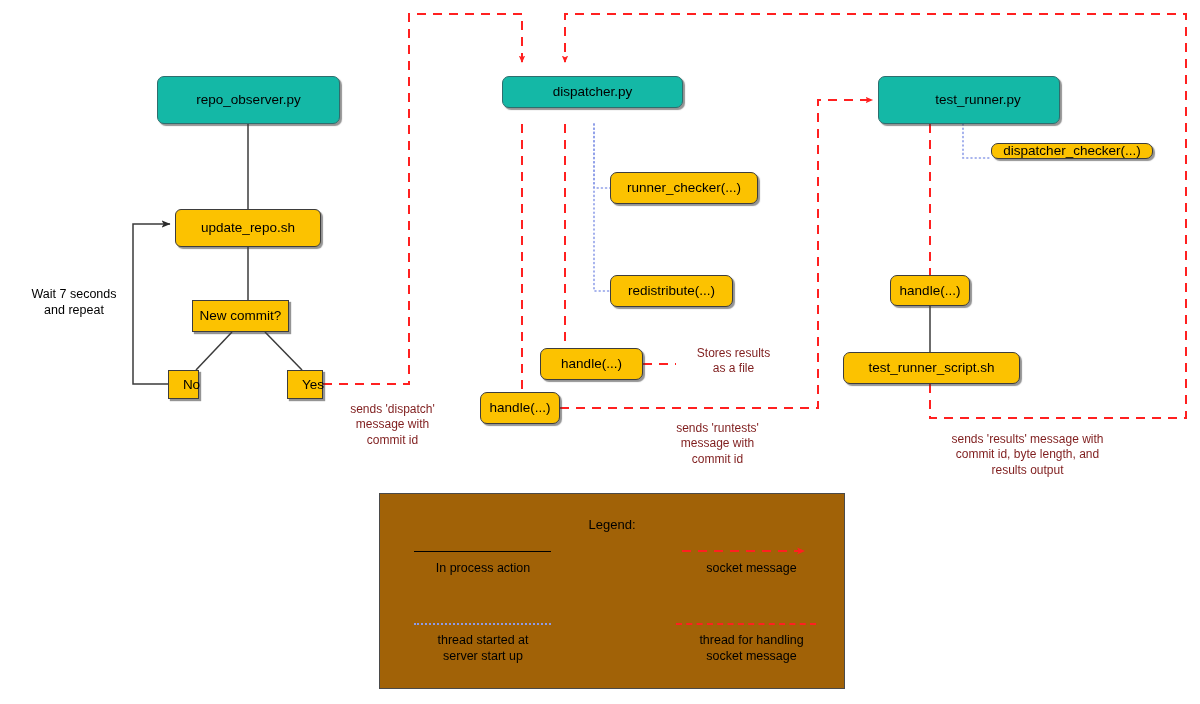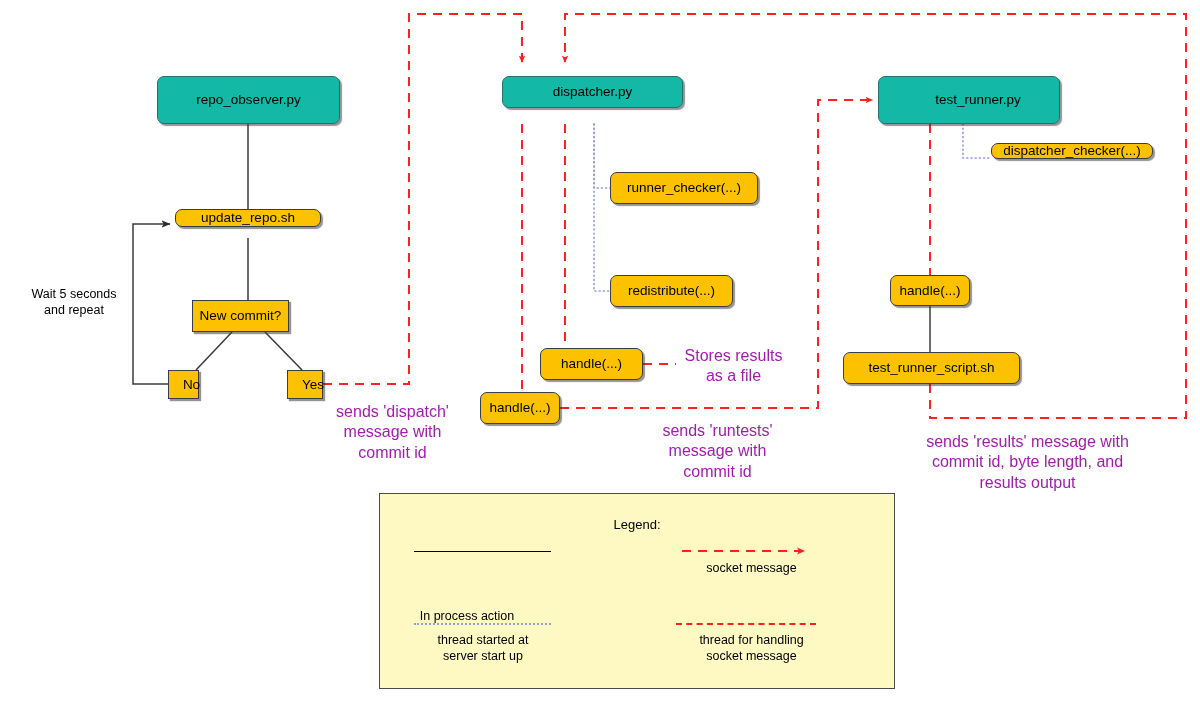--- a/index.html
+++ b/index.html
@@ -62,31 +62,31 @@
   }
   .note {
     position: absolute;
     font-size: 12.5px;
     color: #000000;
     line-height: 1.28;
     text-align: center;
     z-index: 4;
   }
   .note.red {
-    color: #a21caf;
-    font-size: 16px;
+    color: #7f1d1d;
+    font-size: 12px;
   }
   .legend-box {
     position: absolute;
     left: 379px;
     top: 493px;
-    width: 516px;
+    width: 466px;
     height: 196px;
     border: 1.6px solid #4a4a4a;
-    background: #fef9c3;
+    background: #a16207;
     box-sizing: border-box;
     z-index: 6;
   }
   .legend-title {
     position: absolute;
     left: 0;
     top: 23px;
     width: 100%;
     text-align: center;
     font-size: 13px;
@@ -154,21 +154,21 @@
       <path d="M565,124 L565,348"></path>
       <path d="M930,124 L930,275"></path>
       <path d="M643,364 L676,364"></path>
     </g>
   </svg>
 
   <div class="node script" style="left:157px; top:76px; width:183px; height:48px;">
     <span>repo_observer.py</span>
   </div>
 
-  <div class="node func" style="left:175px; top:209px; width:146px; height:18px;">
+  <div class="node func" style="left:175px; top:209px; width:146px; height:38px;border-radius:6px;">
     <span>update_repo.sh</span>
   </div>
 
   <div class="node decision" style="left:192px; top:300px; width:97px; height:32px;">
     <span>New commit?</span>
   </div>
 
   <div class="node small" style="left:168px; top:370px; width:31px; height:29px;">
     <span>No</span>
   </div>
@@ -206,21 +206,21 @@
   </div>
 
   <div class="node func" style="left:890px; top:275px; width:80px; height:31px;">
     <span>handle(...)</span>
   </div>
 
   <div class="node func" style="left:843px; top:352px; width:177px; height:32px;">
     <span>test_runner_script.sh</span>
   </div>
 
-  <div class="note" style="left:10px; top:286px; width:128px; white-space:pre-line;">Wait 5 seconds
+  <div class="note" style="left:10px; top:286px; width:128px; white-space:pre-line;">Wait 7 seconds
 and repeat</div>
 
   <div class="note red" style="left:325px; top:402px; width:135px; white-space:pre-line;text-align:center;">sends 'dispatch'
 message with
 commit id</div>
 
   <div class="note red" style="left:676px; top:346px; width:115px; white-space:pre-line;">Stores results
 as a file</div>
 
   <div class="note red" style="left:650px; top:421px; width:135px; white-space:pre-line;">sends 'runtests'
@@ -228,21 +228,21 @@
 commit id</div>
 
   <div class="note red" style="left:905px; top:432px; width:245px; white-space:pre-line;">sends 'results' message with
 commit id, byte length, and
 results output</div>
 
   <div class="legend-box">
     <div class="legend-title">Legend:</div>
 
     <div class="lg-sample lg-solid" style="left:34px; top:57px; width:137px;"></div>
-    <div class="legend-cell" style="left:4px; top:66px; width:166px; white-space:pre-line;margin-top:48px;">In process action</div>
+    <div class="legend-cell" style="left:20px; top:66px; width:166px; white-space:pre-line;">In process action</div>
 
     <svg style="position:absolute; left:300px; top:48px; width:140px; height:18px;" viewBox="0 0 140 18">
       <defs>
         <marker id="lgRedArrow" markerWidth="10" markerHeight="10" refX="7" refY="3.8" orient="auto" markerUnits="userSpaceOnUse">
           <path d="M0,0.4 L8,3.8 L0,7.2 L2,3.8 Z" fill="#ff2020"></path>
         </marker>
       </defs>
       <path d="M2,9 L124,9" stroke="#ff2020" stroke-width="2" fill="none" stroke-dasharray="9,7" marker-end="url(#lgRedArrow)"></path>
     </svg>
     <div class="legend-cell" style="left:284px; top:66px; width:175px; white-space:pre-line;">socket message</div>

